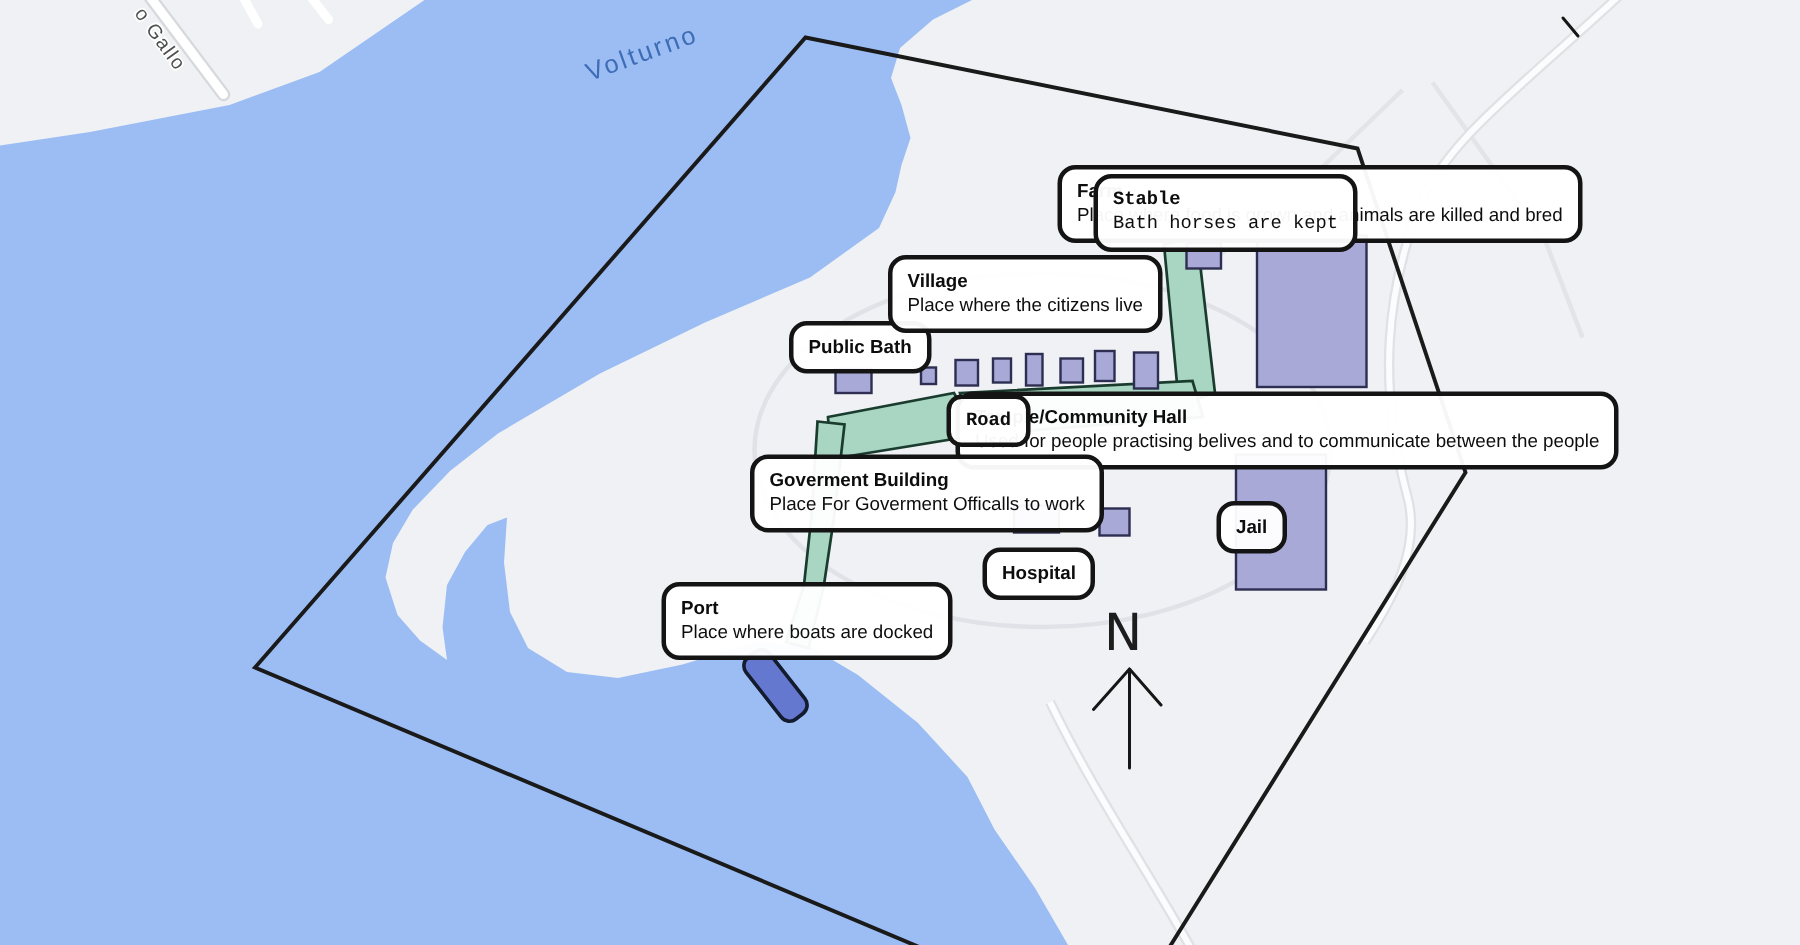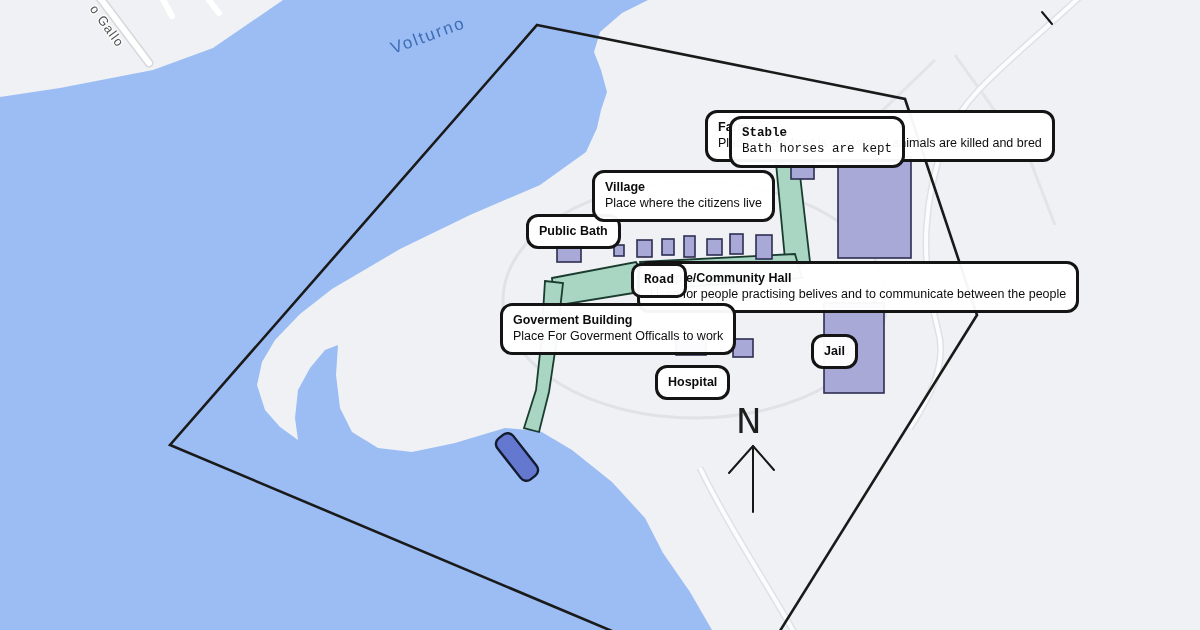--- a/index.html
+++ b/index.html
@@ -150,13 +150,17 @@
     <div class="c-body">Place For Goverment Officalls to work</div>
   </div>
   <div class="callout jail">
     <div class="c-title">Jail</div>
 
   </div>
   <div class="callout hospital">
     <div class="c-title">Hospital</div>
 
   </div>
+  <div class="callout port">
+    <div class="c-title">Port</div>
+    <div class="c-body">Place where boats are docked</div>
+  </div>
 </div>
 
 </body></html>

